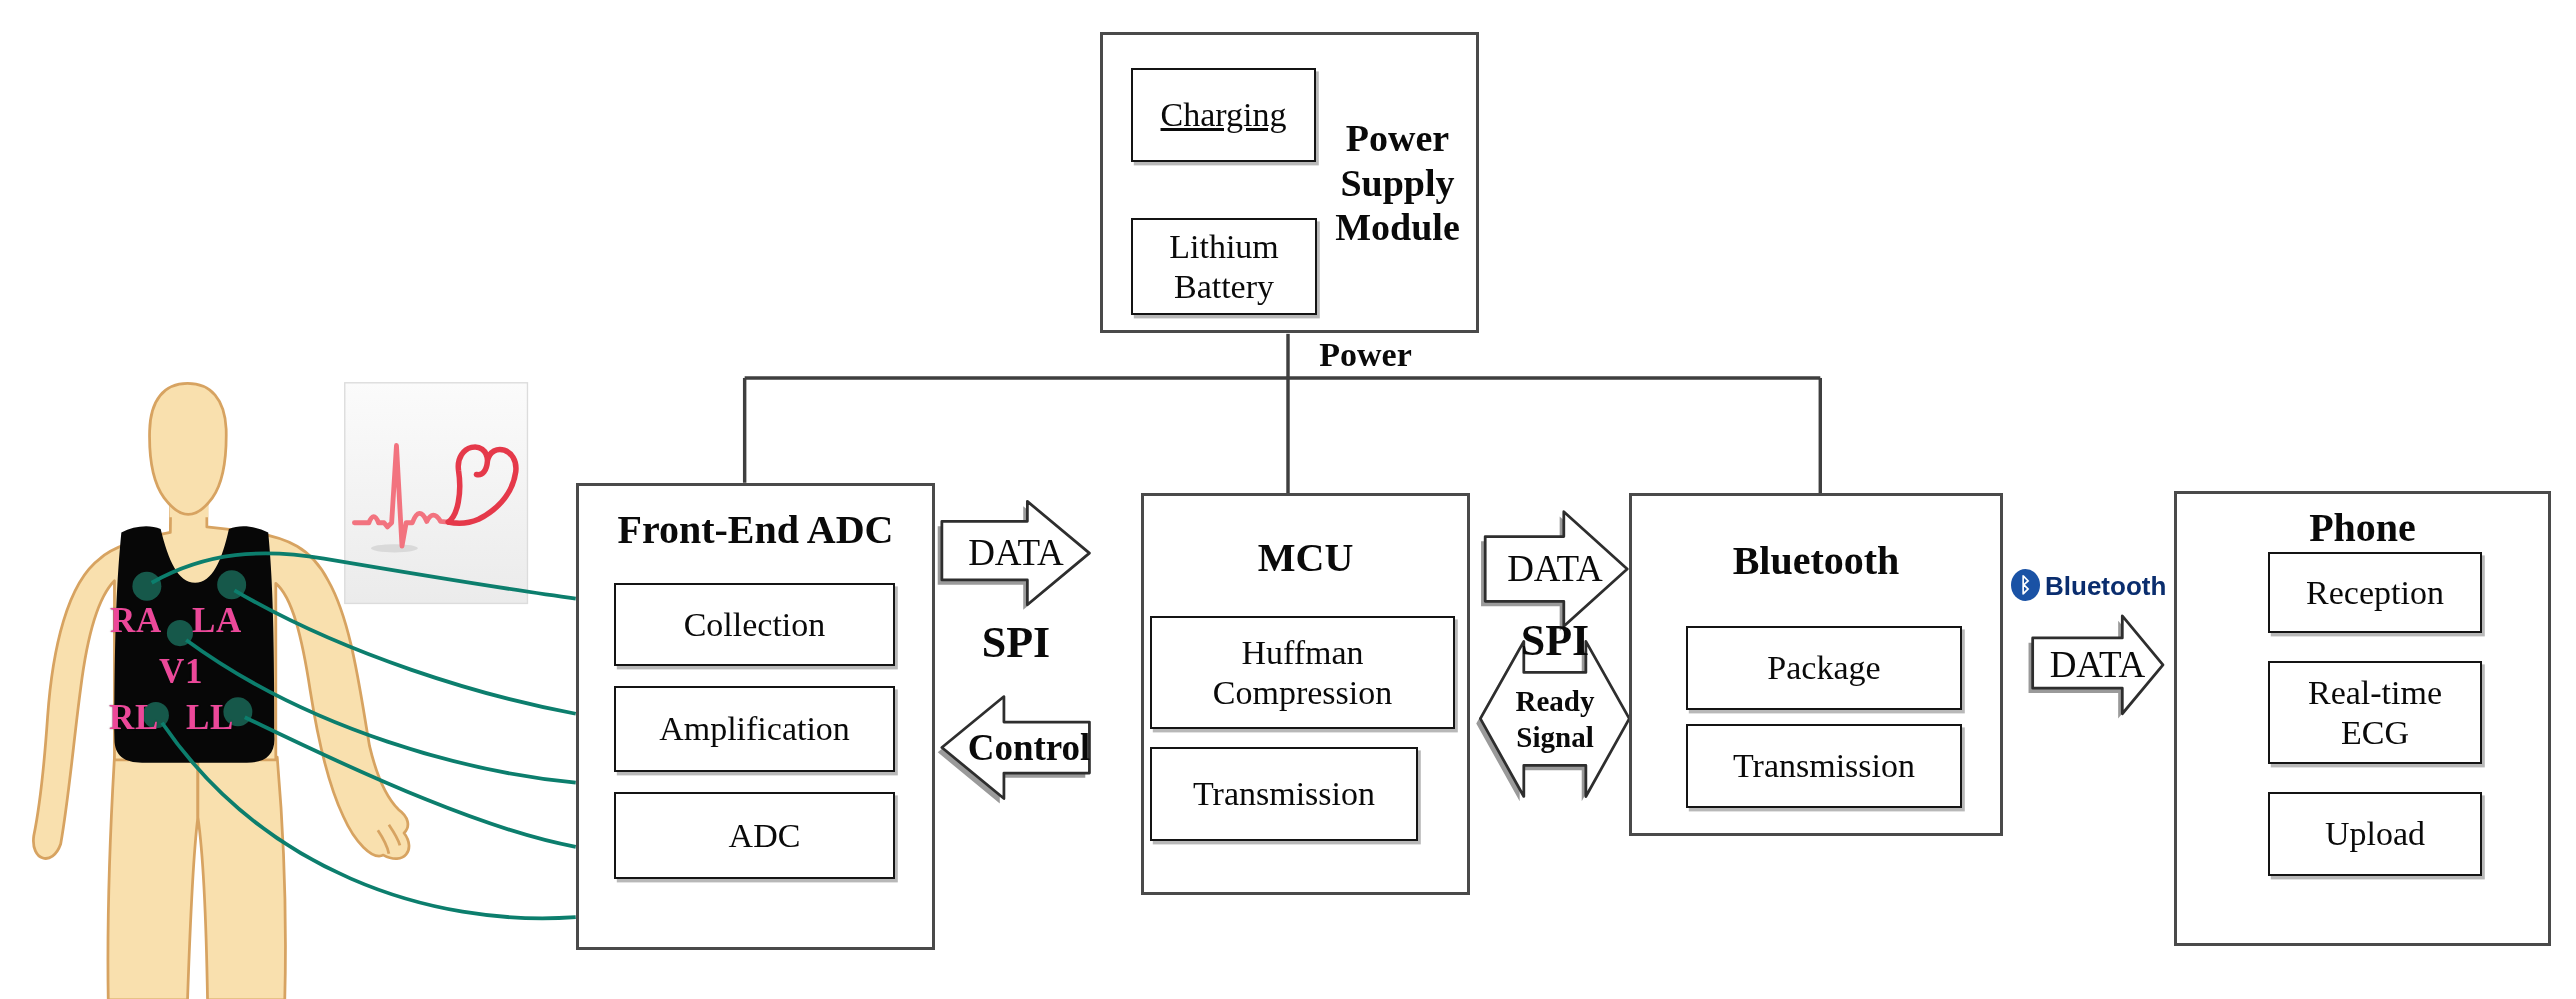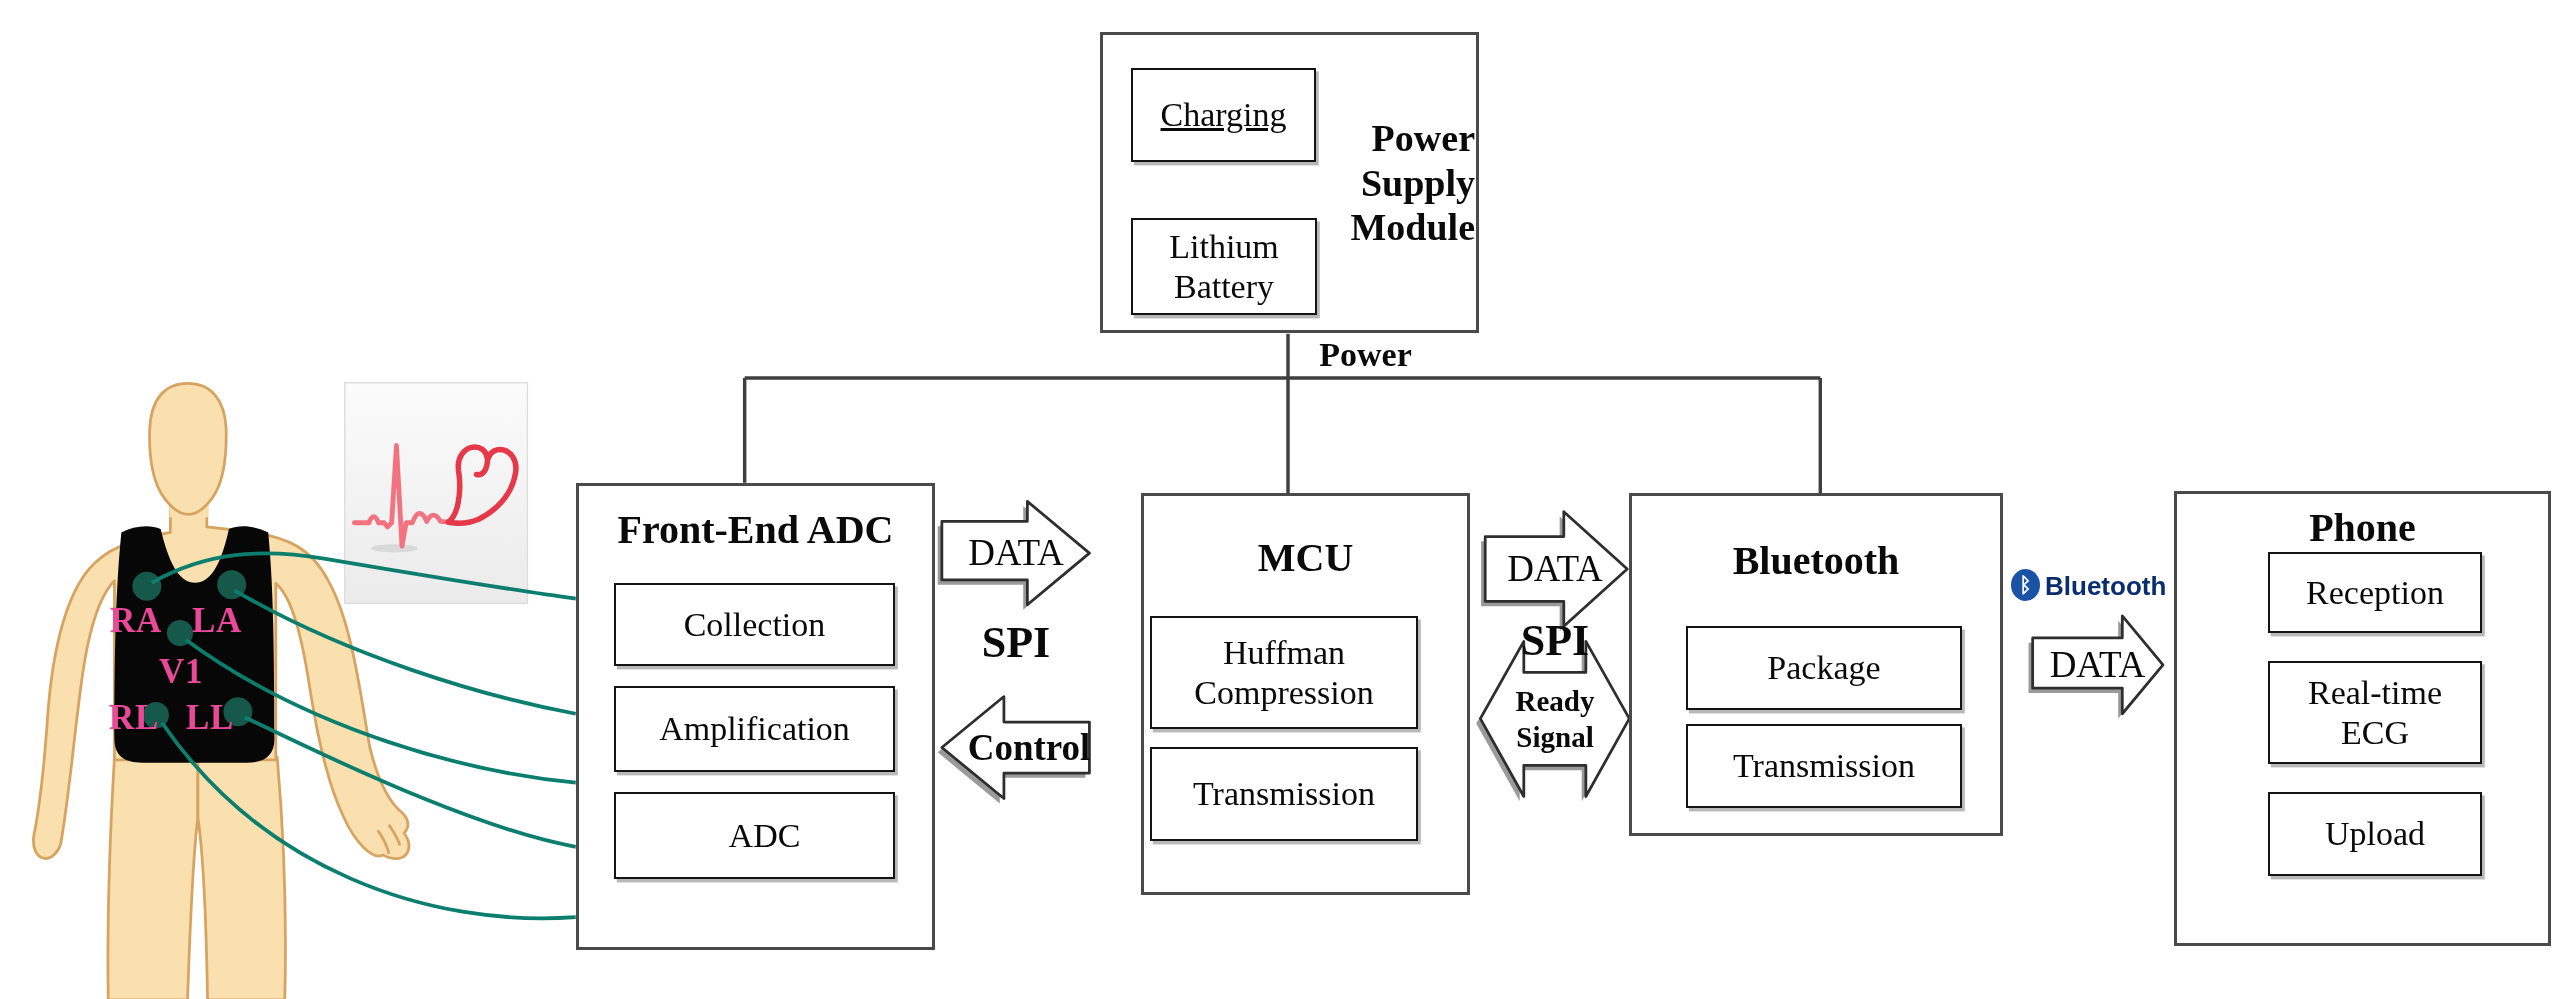--- a/index.html
+++ b/index.html
@@ -4,21 +4,21 @@
 <style>
   html,body{margin:0;padding:0;background:#fff;}
   #canvas{position:relative;width:2576px;height:1000px;background:#ffffff;overflow:hidden;
           font-family:"Liberation Serif", serif;color:#0a0a0a;}
   #art{position:absolute;left:0;top:0;z-index:1;}
   .abs{position:absolute;box-sizing:border-box;z-index:2;}
   .box-outer{border:3.4px solid #4a4a4a;background:#ffffff;}
   .box-sub{border:2.1px solid #141414;background:#ffffff;box-shadow:2.8px 3.4px 0 rgba(125,125,125,0.55);
            display:flex;align-items:center;justify-content:center;text-align:center;
            font-size:34px;line-height:1.15;}
-  .title{display:flex;align-items:center;justify-content:center;text-align:right;
+  .title{display:flex;align-items:center;justify-content:center;text-align:center;
          font-weight:bold;font-size:40px;}
   .lbl{display:flex;align-items:center;justify-content:center;text-align:center;}
   .serif-b{font-weight:bold;}
   .electrode-lbl{position:absolute;z-index:3;font-weight:bold;font-size:35px;color:#ec4899;
                  letter-spacing:0.7px;text-shadow:0 0 1.4px rgba(0,40,30,.6);}
   .bt-logo{position:absolute;z-index:3;width:29px;height:32px;border-radius:50%;
            background:#1a52a5;display:flex;align-items:center;justify-content:center;
            color:#fff;font-family:"DejaVu Sans",sans-serif;font-size:20.7px;font-weight:bold;}
   .bt-word{position:absolute;z-index:3;font-family:"Liberation Sans",sans-serif;
            font-weight:bold;font-size:26px;color:#0a2d6e;display:flex;align-items:center;}
@@ -127,21 +127,21 @@
   <div class="abs lbl serif-b" style="left:1307px;top:336px;width:117px;height:38px;font-size:34px;">Power</div>
 
   <div class="abs box-outer" style="left:576px;top:483px;width:359px;height:467px;"></div>
   <div class="abs title" style="left:576px;top:507px;width:359px;height:44px;">Front-End ADC</div>
   <div class="abs box-sub" style="left:614px;top:583px;width:281px;height:83px;">Collection</div>
   <div class="abs box-sub" style="left:614px;top:686px;width:281px;height:86px;">Amplification</div>
   <div class="abs box-sub" style="left:614px;top:792px;width:281px;height:87px;padding-left:20px;">ADC</div>
 
   <div class="abs box-outer" style="left:1141px;top:493px;width:329px;height:402px;"></div>
   <div class="abs title" style="left:1141px;top:535px;width:329px;height:44px;">MCU</div>
-  <div class="abs box-sub" style="left:1150px;top:616px;width:268px;height:113px;padding:0 24px;">Huffman Compression</div>
+  <div class="abs box-sub" style="left:1150px;top:616px;width:305px;height:113px;padding:0 24px;">Huffman Compression</div>
   <div class="abs box-sub" style="left:1150px;top:747px;width:268px;height:94px;">Transmission</div>
 
   <div class="abs box-outer" style="left:1629px;top:493px;width:374px;height:343px;"></div>
   <div class="abs title" style="left:1629px;top:538px;width:374px;height:44px;">Bluetooth</div>
   <div class="abs box-sub" style="left:1686px;top:626px;width:276px;height:84px;">Package</div>
   <div class="abs box-sub" style="left:1686px;top:724px;width:276px;height:84px;">Transmission</div>
 
   <div class="abs box-outer" style="left:2174px;top:491px;width:377px;height:455px;"></div>
   <div class="abs title" style="left:2174px;top:505px;width:377px;height:44px;">Phone</div>
   <div class="abs box-sub" style="left:2268px;top:552px;width:214px;height:81px;">Reception</div>

